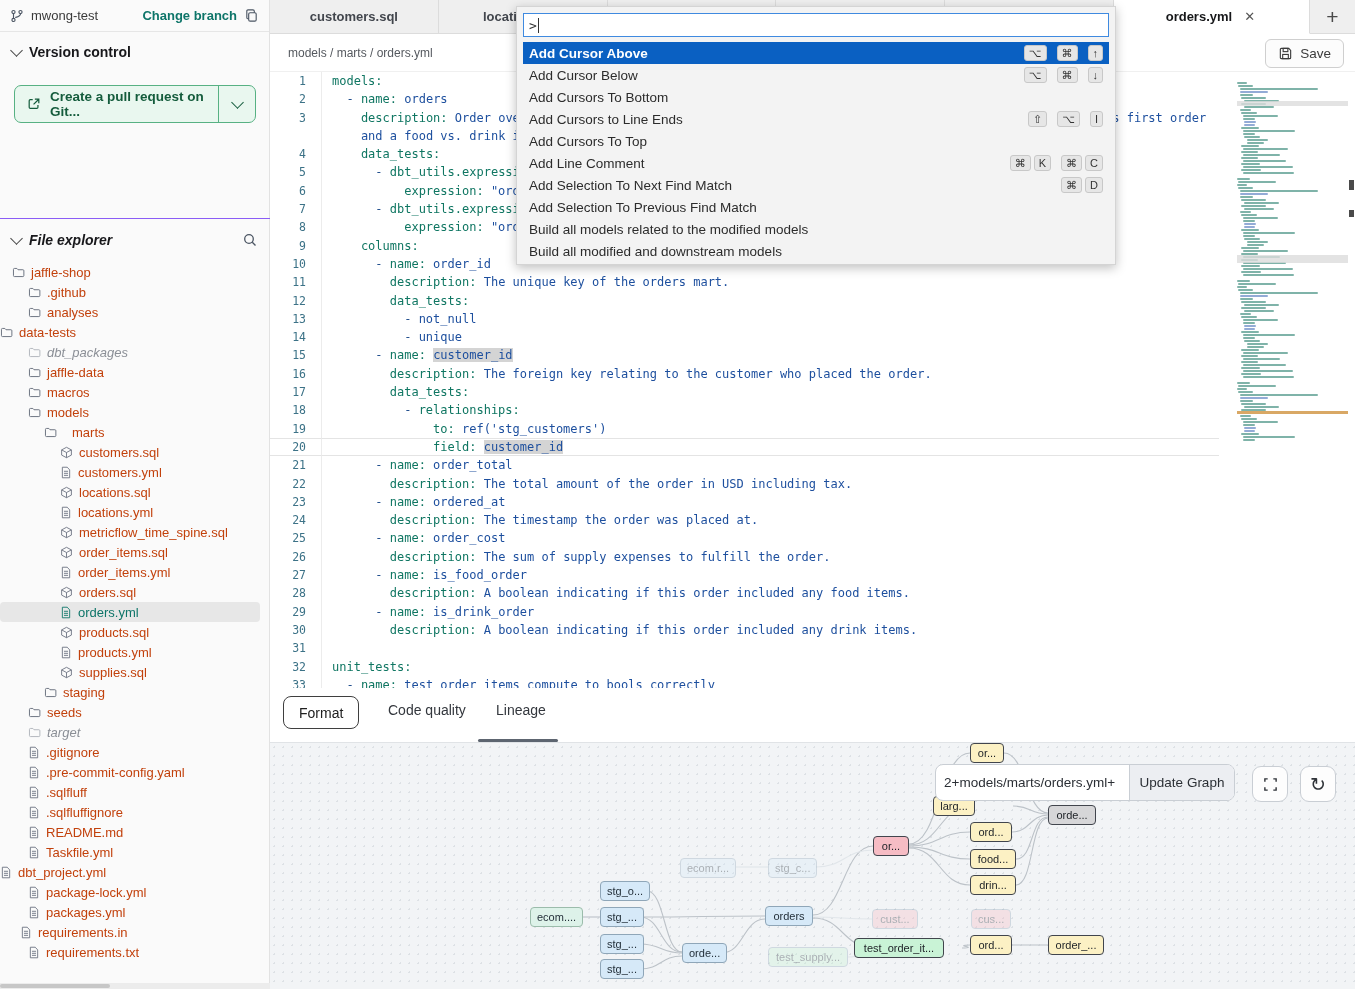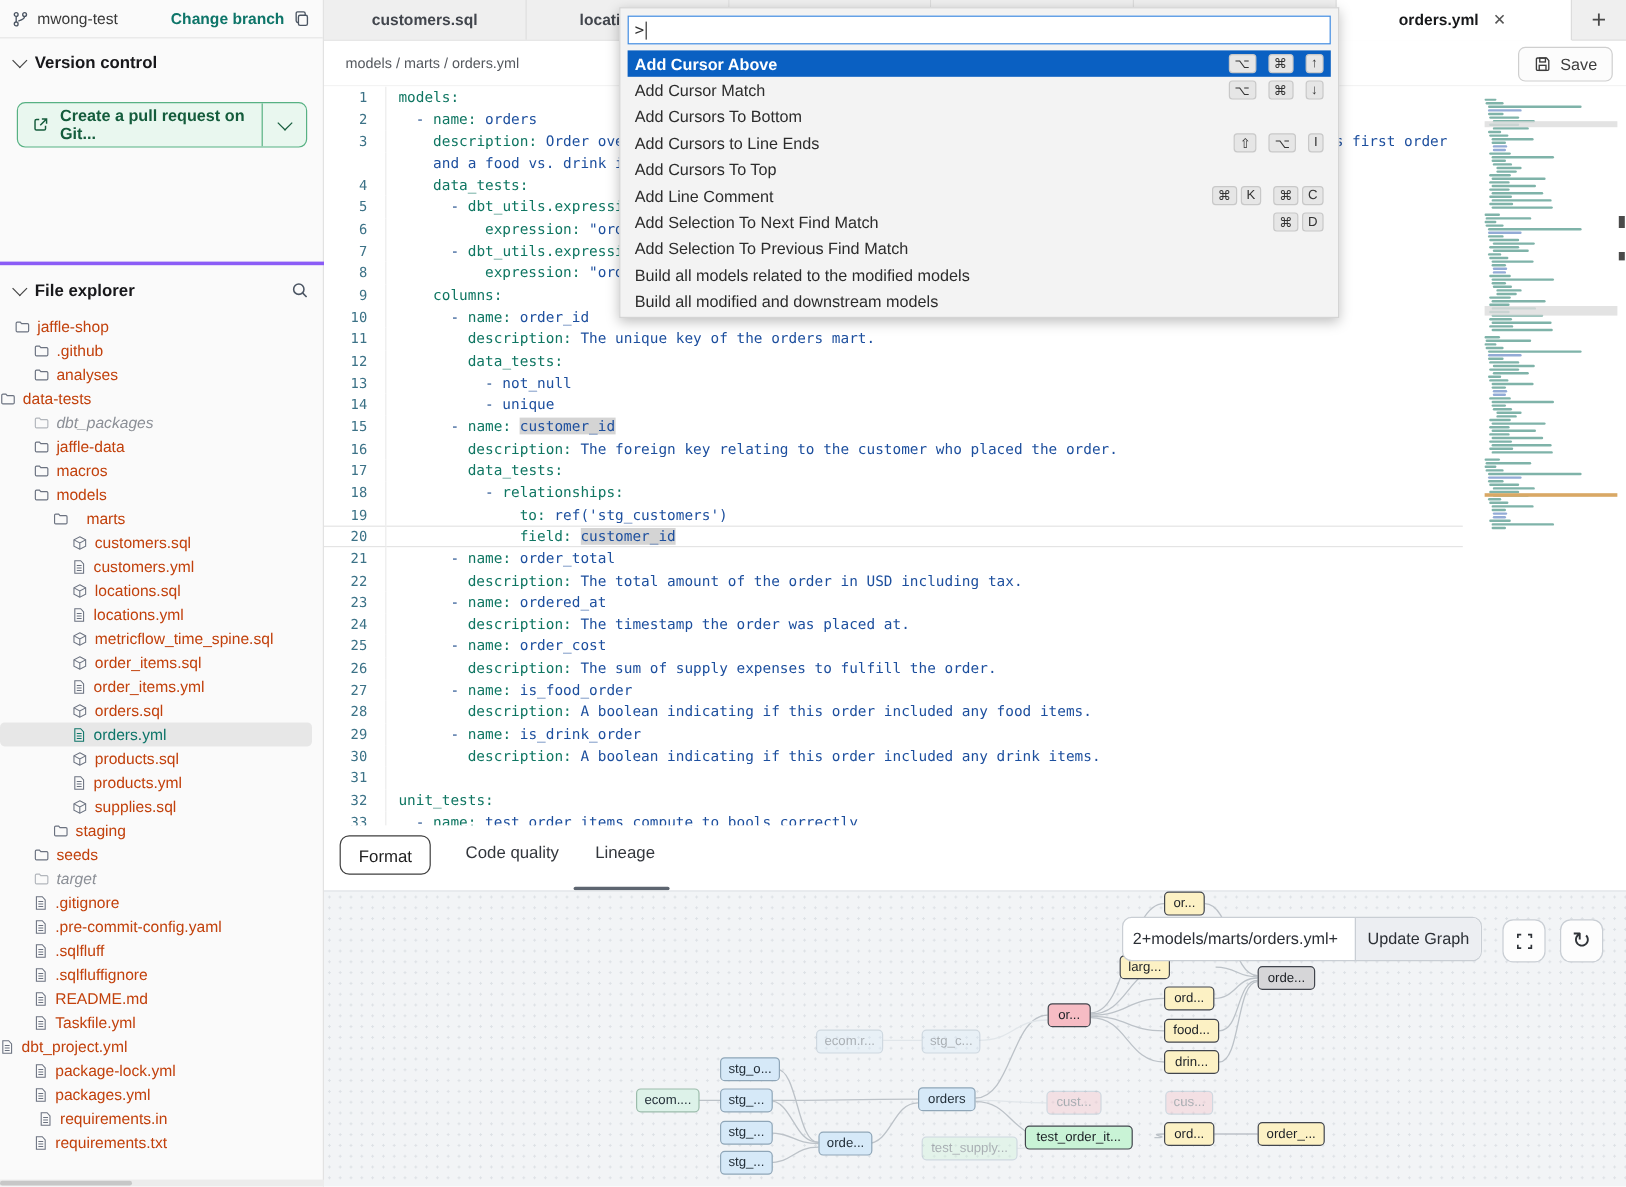--- a/index.html
+++ b/index.html
@@ -12,21 +12,21 @@
   #change-branch{margin-left:auto;font-size:13px;color:#0e7569;font-weight:600;cursor:pointer;}
   .icn{display:inline-flex;align-items:center;justify-content:center;color:#5b6570;}
   .icn svg{display:block;}
   .section-head{display:flex;align-items:center;gap:8px;padding:12px 12px 8px 12px;}
   .section-title{font-size:14px;font-weight:700;color:#18181b;}
   .chev{width:9px;height:9px;border-left:1.5px solid #444;border-bottom:1.5px solid #444;transform:rotate(-45deg);margin-top:-3px;}
   #pr-btn{position:absolute;left:14px;top:85px;width:242px;height:38px;display:flex;border:1px solid #57b183;border-radius:7px;background:#e9f7ef;color:#145c3c;overflow:hidden;}
   #pr-btn .main{flex:1;display:flex;align-items:center;gap:9px;padding:0 12px;font-size:13.5px;font-weight:600;border-right:1px solid #57b183;}
   #pr-btn .dd{width:36px;display:flex;align-items:center;justify-content:center;}
   #pr-btn .chev{border-color:#145c3c;}
-  #fe-head{position:absolute;left:0;top:218px;width:270px;border-top:3px solid #8b5cf6;}
+  #fe-head{position:absolute;left:0;top:218px;width:270px;border-top:1px solid #8b5cf6;font-style:italic;}
   #fe-head .section-head{padding:13px 12px 8px 12px;}
   #fe-search{margin-left:auto;}
   #file-tree{position:absolute;left:0;top:262px;width:270px;}
   .tree-row{height:20px;display:flex;align-items:center;gap:6px;font-size:13px;color:#c2410c;cursor:pointer;white-space:nowrap;}
   .tree-row .icn{color:#6b7280;flex:0 0 auto;}
   .tree-row.muted{color:#8b8f96;font-style:italic;}
   .tree-row.muted .icn{color:#b2b6bc;}
   .tree-row.selected{background:#e7e7e7;border-radius:4px;color:#0e7569;margin-right:10px;}
   .tree-row.selected .icn{color:#0e7569;}
   #sb-scroll{position:absolute;left:0;bottom:0;width:270px;height:6px;background:#ececec;}
@@ -432,21 +432,21 @@
         </div>
         <div class="tree-row" data-interactable="true" style="padding-left: 28px;">
           <span class="icn" data-interactable="false">
             <svg width="12" height="13" viewBox="0 0 14 16" fill="none" stroke="currentColor" stroke-width="1.1">
               <path d="M2.5 1.5h6L11.5 4.8v9.7h-9Z"></path>
               <path d="M4.5 6.5h5M4.5 9h5M4.5 11.5h5"></path>
             </svg>
           </span>
           <span data-interactable="false">packages.yml</span>
         </div>
-        <div class="tree-row" data-interactable="true" style="padding-left: 32px;">
+        <div class="tree-row" data-interactable="true" style="padding-left: 20px;">
           <span class="icn" data-interactable="false">
             <svg width="12" height="13" viewBox="0 0 14 16" fill="none" stroke="currentColor" stroke-width="1.1">
               <path d="M2.5 1.5h6L11.5 4.8v9.7h-9Z"></path>
               <path d="M4.5 6.5h5M4.5 9h5M4.5 11.5h5"></path>
             </svg>
           </span>
           <span data-interactable="false">requirements.in</span>
         </div>
         <div class="tree-row" data-interactable="true" style="padding-left: 28px;">
           <span class="icn" data-interactable="false">
@@ -683,21 +683,21 @@
               </span>
               <span class="kgrp" data-interactable="false">
                 <span class="chip" data-interactable="false">⌘</span>
               </span>
               <span class="kgrp" data-interactable="false">
                 <span class="chip" data-interactable="false">↑</span>
               </span>
             </span>
           </div>
           <div class="prow" data-interactable="true">
-            <span data-interactable="false">Add Cursor Match</span>
+            <span data-interactable="false">Add Cursor Below</span>
             <span class="keys" data-interactable="false">
               <span class="kgrp" data-interactable="false">
                 <span class="chip" data-interactable="false">⌥</span>
               </span>
               <span class="kgrp" data-interactable="false">
                 <span class="chip" data-interactable="false">⌘</span>
               </span>
               <span class="kgrp" data-interactable="false">
                 <span class="chip" data-interactable="false">↓</span>
               </span>

